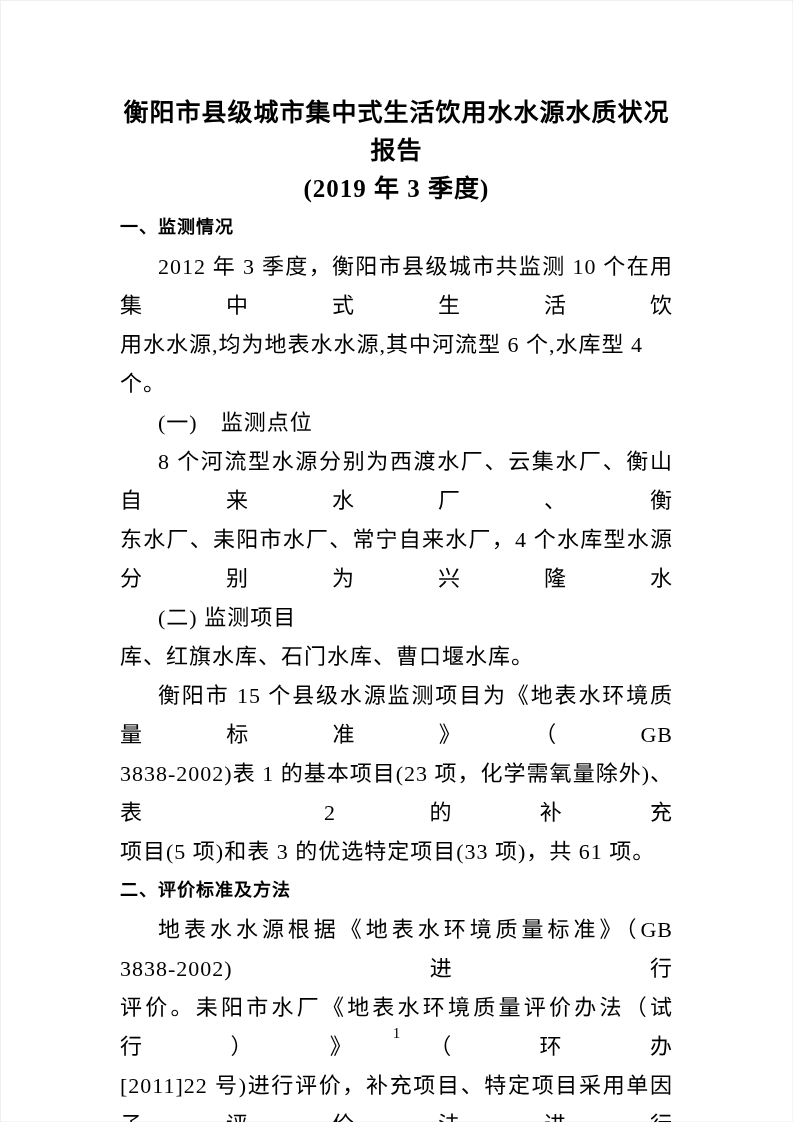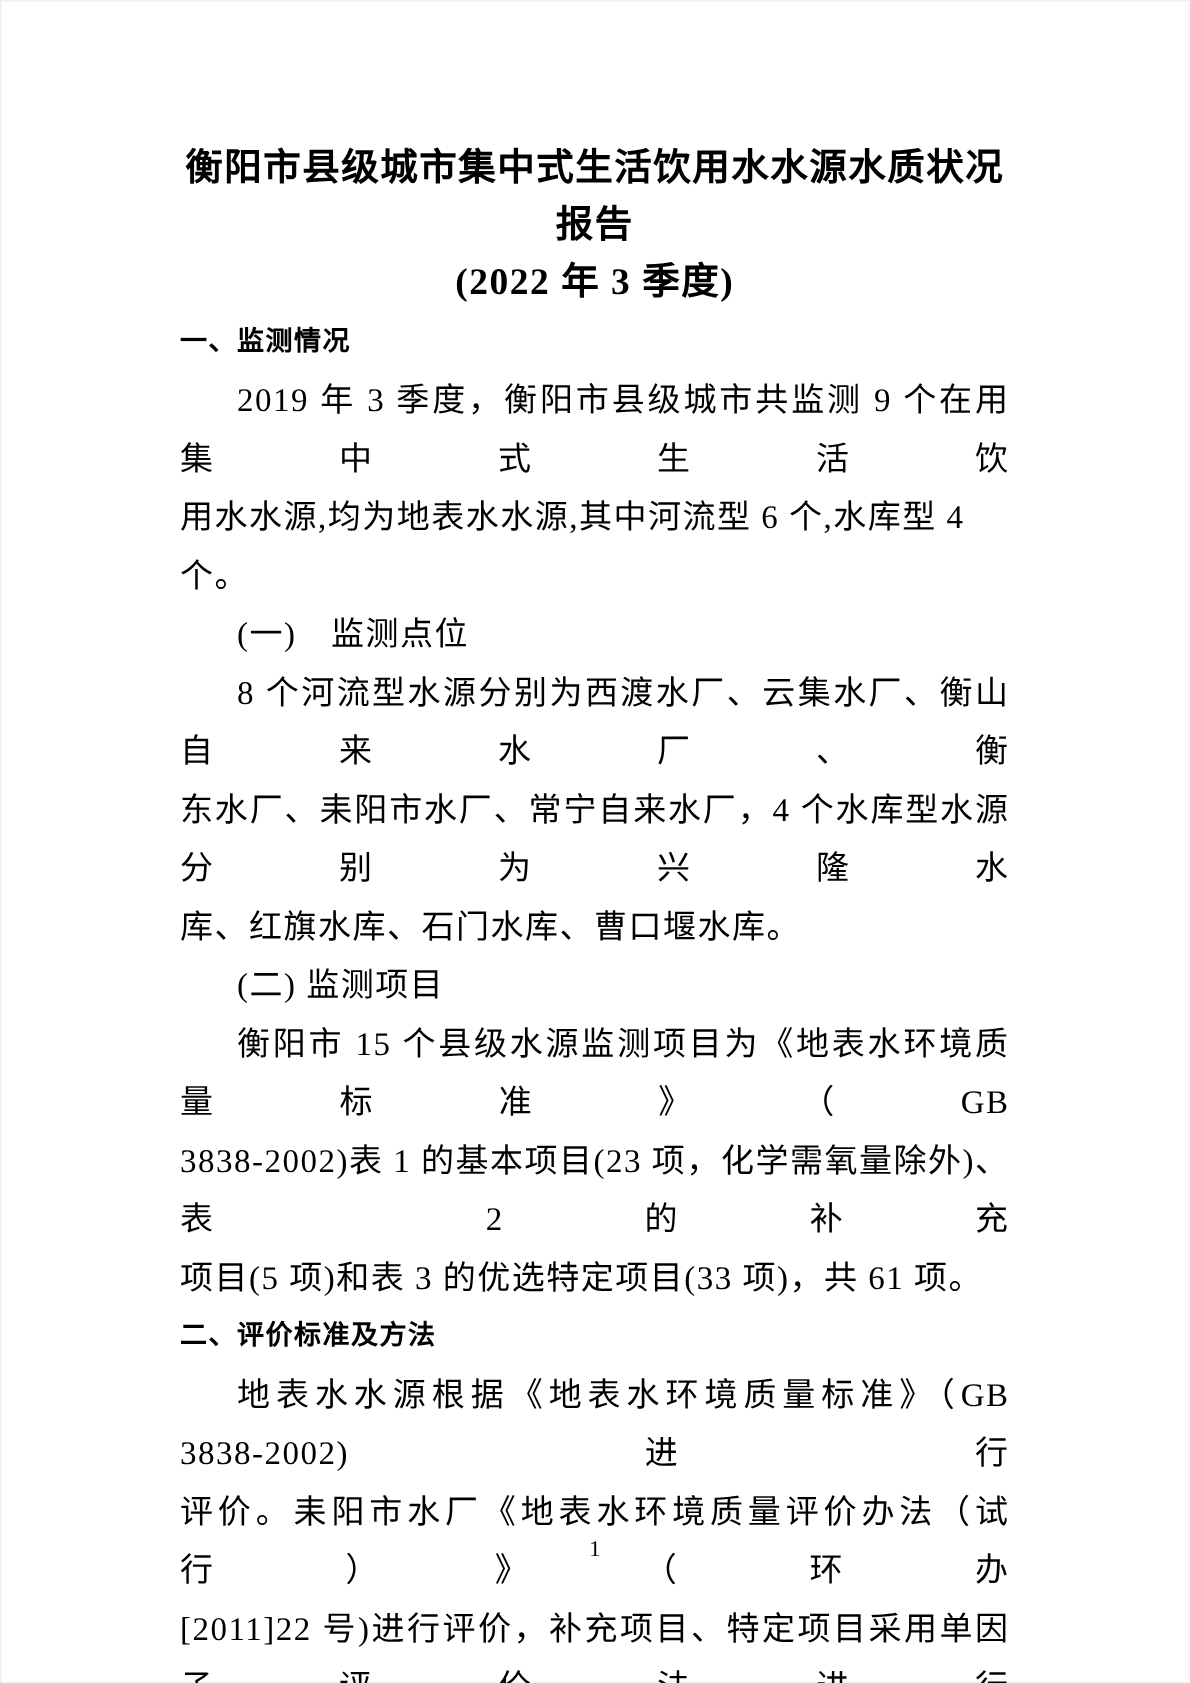--- a/index.html
+++ b/index.html
@@ -62,34 +62,34 @@
     line-height: 18px;
   }
 </style>
 </head>
 <body>
 
 <div class="page">
   <div class="doc">
 
     <div class="tl">衡阳市县级城市集中式生活饮用水水源水质状况报告</div>
-    <div class="tl">(2022 年 3 季度)</div>
+    <div class="tl">(2019 年 3 季度)</div>
 
     <div class="h">一、监测情况</div>
 
-    <div class="line j ind">2019 年 3 季度，衡阳市县级城市共监测 9 个在用集中式生活饮</div>
+    <div class="line j ind">2012 年 3 季度，衡阳市县级城市共监测 10 个在用集中式生活饮</div>
     <div class="line">用水水源,均为地表水水源,其中河流型 6 个,水库型 4 个。</div>
 
     <div class="line ind">(一)　监测点位</div>
 
     <div class="line j ind">8 个河流型水源分别为西渡水厂、云集水厂、衡山自来水厂、衡</div>
     <div class="line j">东水厂、耒阳市水厂、常宁自来水厂，4 个水库型水源分别为兴隆水</div>
+    <div class="line ind">(二) 监测项目</div>
+
     <div class="line">库、红旗水库、石门水库、曹口堰水库。</div>
-
-    <div class="line ind">(二) 监测项目</div>
 
     <div class="line j ind">衡阳市 15 个县级水源监测项目为《地表水环境质量标准》（GB</div>
     <div class="line j">3838-2002)表 1 的基本项目(23 项，化学需氧量除外)、表 2 的补充</div>
     <div class="line">项目(5 项)和表 3 的优选特定项目(33 项)，共 61 项。</div>
 
     <div class="h sp">二、评价标准及方法</div>
 
     <div class="line j ind">地表水水源根据《地表水环境质量标准》（GB 3838-2002)进行</div>
     <div class="line j">评价。耒阳市水厂《地表水环境质量评价办法（试行）》（环办</div>
     <div class="line j">[2011]22 号)进行评价，补充项目、特定项目采用单因子评价法进行</div>

